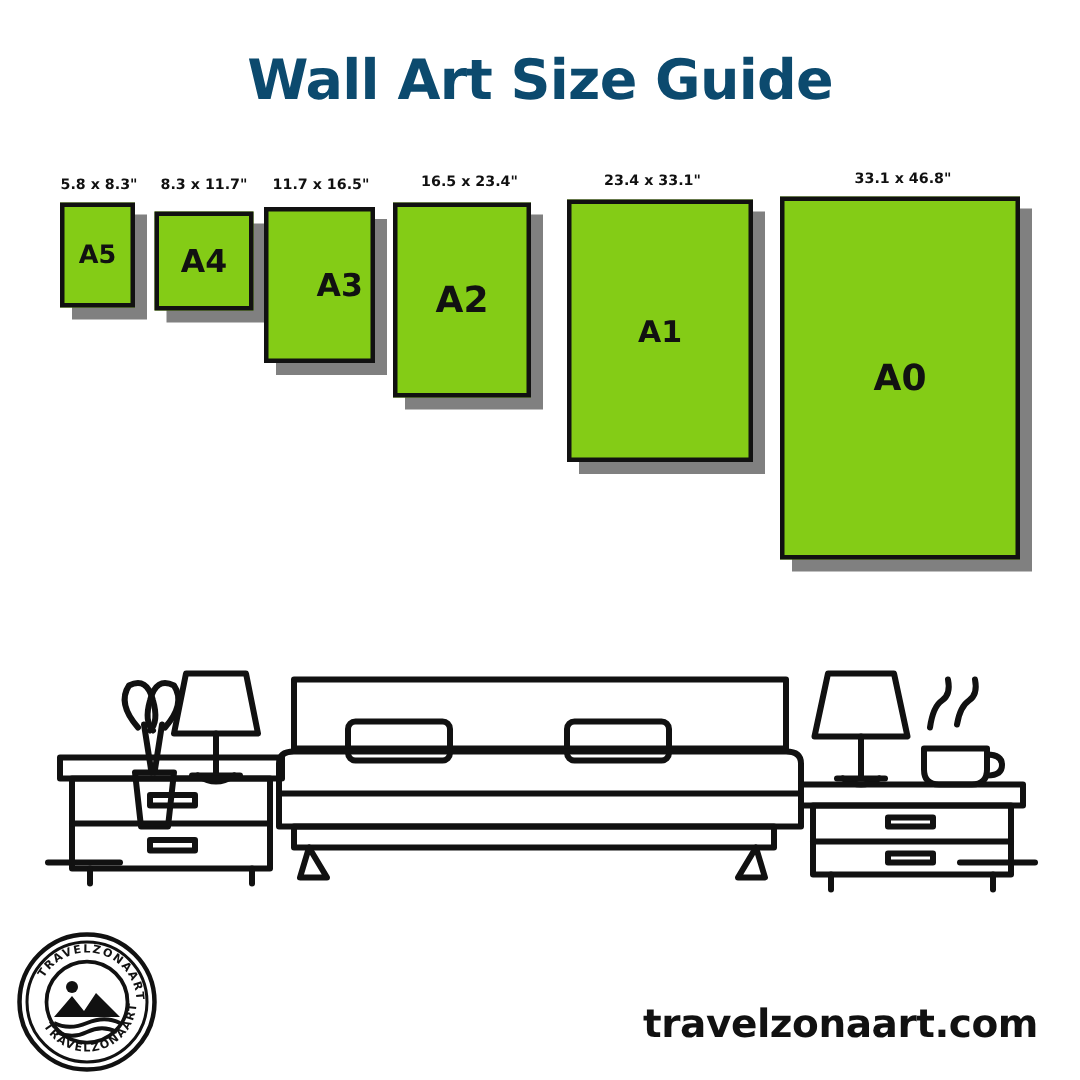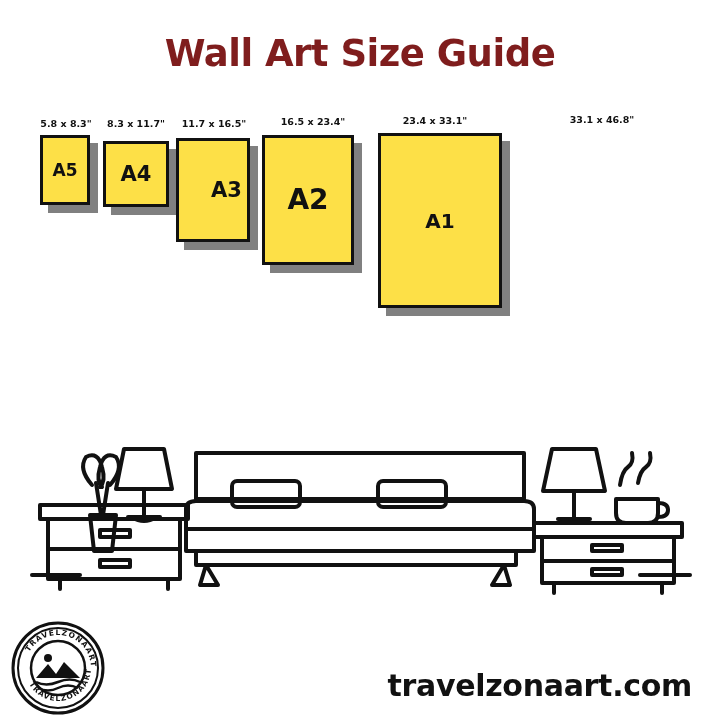--- a/index.html
+++ b/index.html
@@ -24,21 +24,21 @@
   
   .title {
     position: absolute;
     top: 32px;
     left: 0;
     width: 720px;
     text-align: center;
     font-size: 37px;
     font-weight: bold;
     letter-spacing: -0.5px;
-    color: #7f1d1d;
+    color: #0c4a6e;
   }
 
   
   #frames {
     position: absolute;
     left: 0;
     top: 0;
     width: 720px;
     height: 420px;
   }
@@ -52,21 +52,21 @@
     top: 8px;
     width: 100%;
     height: 100%;
   }
   .frame-box {
     position: absolute;
     left: 0;
     top: 0;
     width: 100%;
     height: 100%;
-    background: #fde047;
+    background: #84cc16;
     border: 3px solid #111111;
     box-sizing: border-box;
     display: flex;
     align-items: center;
     justify-content: center;
   }
   .frame-label {
     font-weight: bold;
     color: #111111;
     line-height: 1;
@@ -94,21 +94,21 @@
     position: absolute;
     left: 0;
     top: 610px;
     width: 720px;
     height: 110px;
   }
   .site-url {
     position: absolute;
     right: 28px;
     top: 58px;
-    font-size: 30px;
+    font-size: 26px;
     font-weight: bold;
     color: #111111;
     letter-spacing: -0.3px;
   }
   .logo-wrap {
     position: absolute;
     left: 10px;
     top: 10px;
     width: 96px;
     height: 96px;
@@ -144,33 +144,39 @@
       <div class="frame-shadow"></div>
       <div class="frame-box">
         <span class="frame-label" style="font-size:21px;margin-left:27px;">A3</span>
       </div>
     </div>
 
     <div class="dim-label" style="left:267px; top:116px; width:92px;">16.5 x 23.4"</div>
     <div class="frame-wrap" style="left:262px; top:135px; width:92px; height:130px;">
       <div class="frame-shadow"></div>
       <div class="frame-box">
-        <span class="frame-label" style="font-size:28px;">A2</span>
+        <span class="frame-label" style="font-size:24px;">A2</span>
       </div>
     </div>
 
     <div class="dim-label" style="left:387px; top:115px; width:96px;">23.4 x 33.1"</div>
     <div class="frame-wrap" style="left:378px; top:133px; width:124px; height:175px;">
       <div class="frame-shadow"></div>
       <div class="frame-box">
         <span class="frame-label" style="font-size:20px;">A1</span>
       </div>
     </div>
 
     <div class="dim-label" style="left:548px; top:114px; width:108px;">33.1 x 46.8"</div>
+    <div class="frame-wrap" style="left:520px; top:131px; width:160px; height:242px;">
+      <div class="frame-shadow"></div>
+      <div class="frame-box">
+        <span class="frame-label" style="font-size:24px;">A0</span>
+      </div>
+    </div>
   </div>
 
   <div id="scene">
     <svg width="720" height="235" viewBox="0 0 720 235" xmlns="http://www.w3.org/2000/svg">
       <g fill="none" stroke="#111111" stroke-width="4" stroke-linecap="round" stroke-linejoin="round">
 
         <line x1="32" y1="200" x2="80" y2="200"></line>
         <line x1="640" y1="200" x2="690" y2="200"></line>
 
         <g>

